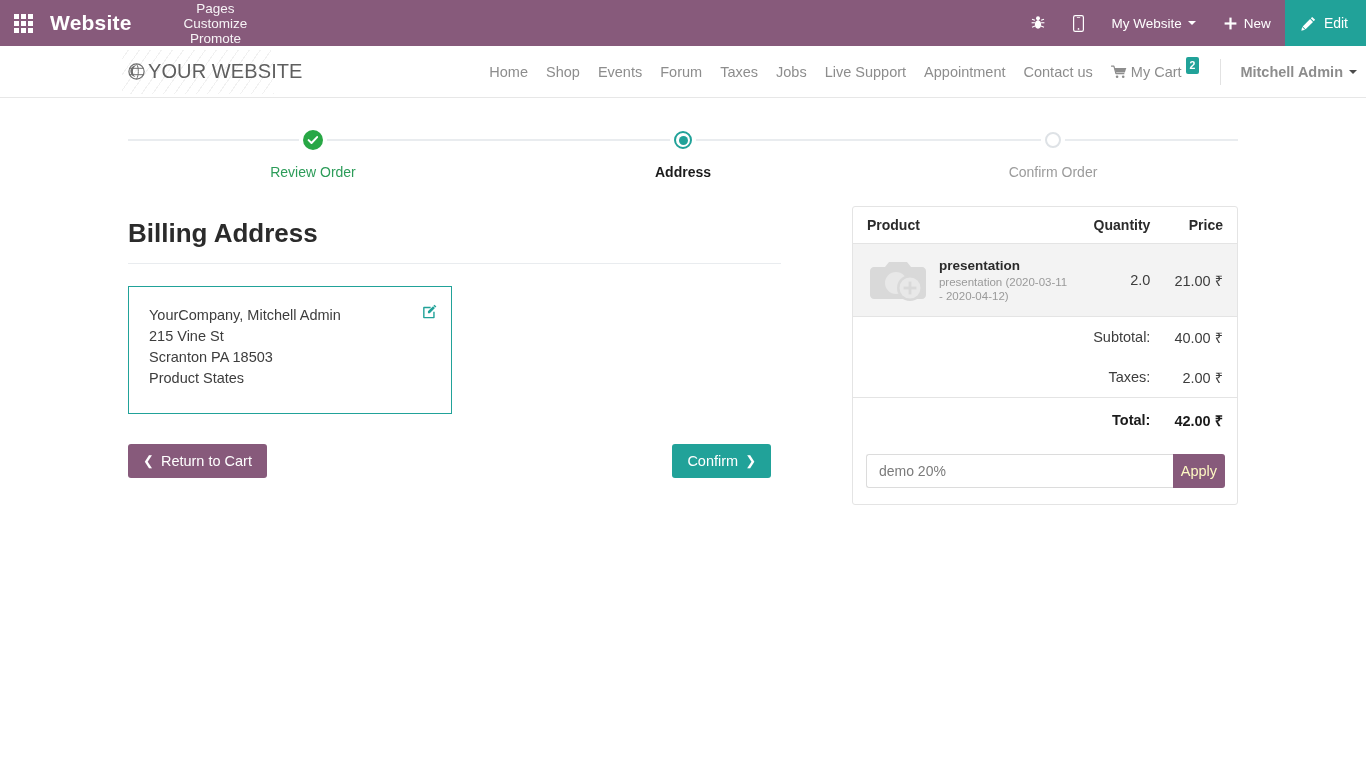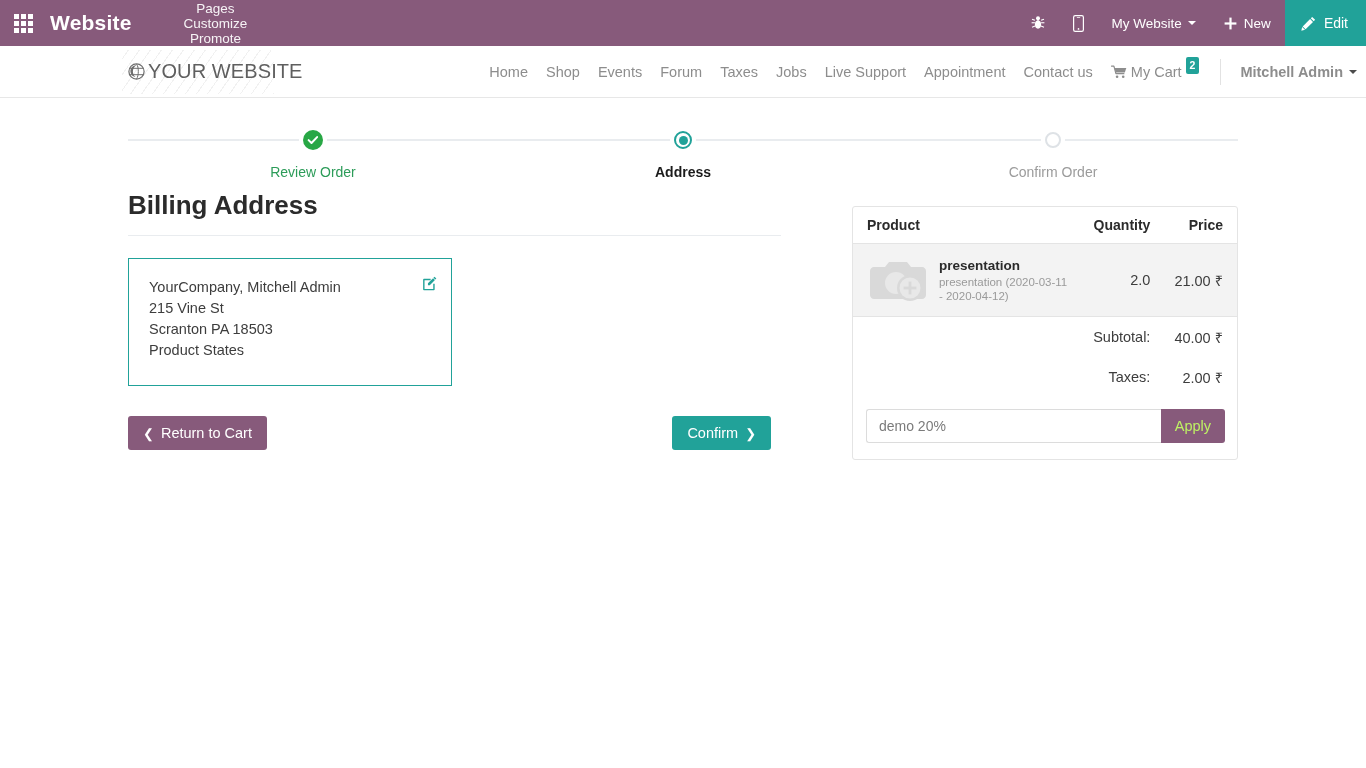--- a/index.html
+++ b/index.html
@@ -221,21 +221,21 @@
     border: 2px solid #dee2e6;
     background: #ffffff;
     box-shadow: 0 0 0 4px #ffffff;
   }
   .step .label { font-size: 14px; margin-top: 6px; }
   .step.done .label { color: #2c9c59; }
   .step.current .label { color: #1b1b1b; font-weight: bold; }
   .step.todo .label { color: #9b9b9b; }
 
   
-  .cols { display: flex; align-items: flex-start; gap: 22px; }
+  .cols { display: flex; align-items: center; gap: 22px; }
   .col-left { width: 680px; }
   .col-gap { width: 28px; }
   .col-right { width: 402px; }
 
   h1.section-title {
     font-size: 26px;
     font-weight: bold;
     color: #2b2b2b;
     margin: 10px 0 14px 0;
   }
@@ -373,24 +373,24 @@
     font-size: 14px;
     font-family: "Liberation Sans", sans-serif;
     color: #3d3d3d;
     outline: none;
     min-width: 0;
   }
   .promo input::placeholder { color: #7b7b7b; opacity: 1; }
   .promo button {
     border: none;
     background: #875A7B;
-    color: #bef264;
+    color: #fef9c3;
     font-size: 14.5px;
     font-family: "Liberation Sans", sans-serif;
-    padding: 0 14px;
+    padding: 0 8px;
     border-radius: 0 3px 3px 0;
     cursor: pointer;
     white-space: nowrap;
   }
 </style>
 </head>
 <body>
 
 <div class="sysbar">
   <div class="sysbar-left">
@@ -609,20 +609,24 @@
             </tr>
 
             <tr class="tot-row">
               <td class="lbl" colspan="2">Subtotal:</td>
               <td class="val">40.00 ₹</td>
             </tr>
             <tr class="tot-row">
               <td class="lbl" colspan="2">Taxes:</td>
               <td class="val">2.00 ₹</td>
             </tr>
+            <tr class="tot-row grand">
+              <td class="lbl" colspan="2">Total:</td>
+              <td class="val">42.00 ₹</td>
+            </tr>
           </tbody>
         </table>
 
         <div class="promo-wrap">
           <div class="promo">
             <input type="text" placeholder="demo 20%" style="">
             <button>Apply</button>
           </div>
         </div>
       </div>

